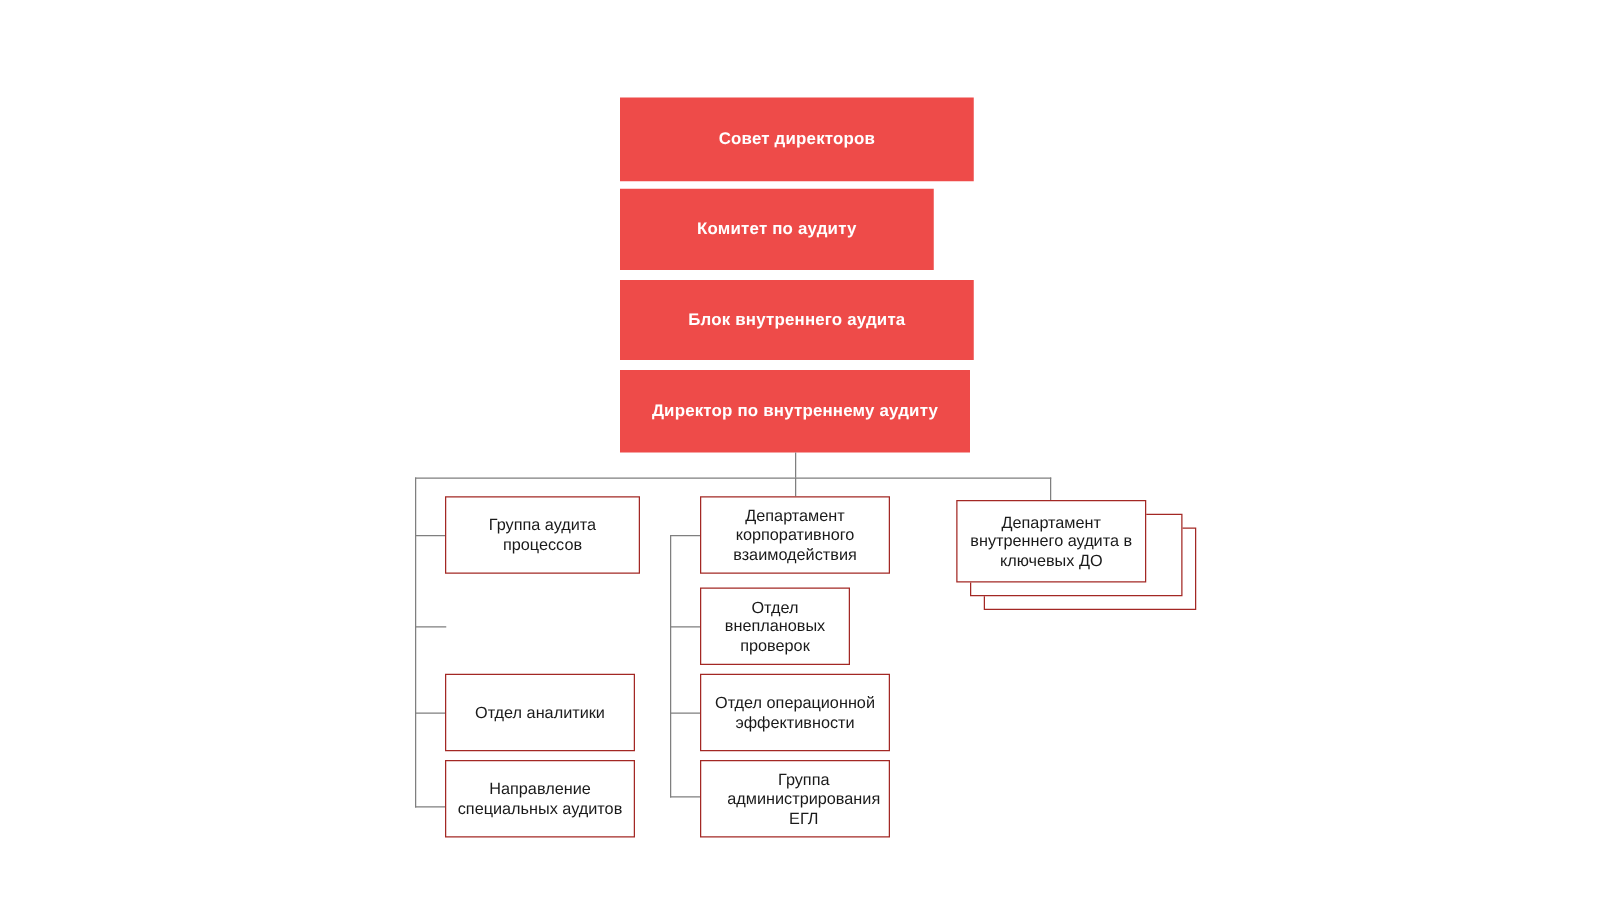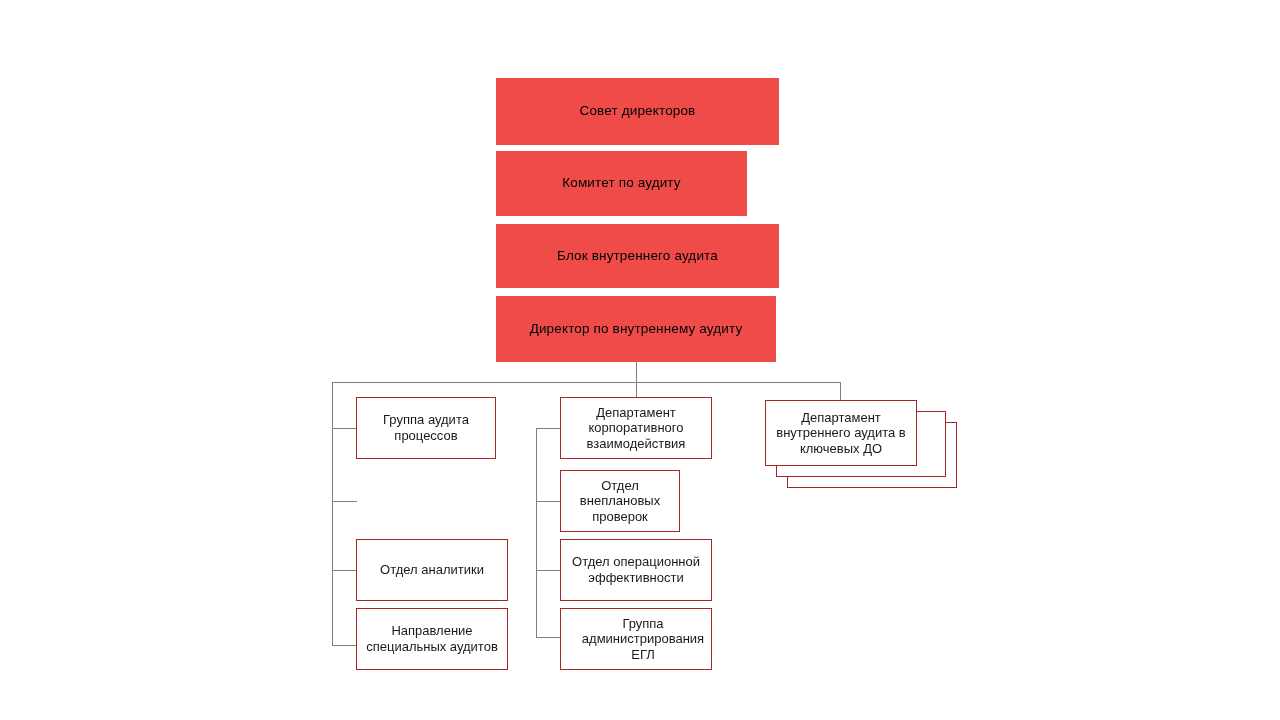--- a/index.html
+++ b/index.html
@@ -17,30 +17,31 @@
     width: 1280px;
     height: 720px;
     background: #ffffff;
     overflow: hidden;
   }
 
   
   .top-box {
     position: absolute;
     background: #ee4b49;
-    color: #000000;
+    color: #ffffff;
     display: flex;
     align-items: center;
     justify-content: center;
     text-align: center;
     font-size: 13.5px;
     line-height: 1.25;
     letter-spacing: 0.15px;
     box-sizing: border-box;
     padding: 0 8px;
+    font-weight: bold;
   }
 
   
   .conn {
     position: absolute;
     background: #7f7f7f;
   }
   .conn.h { height: 1px; }
   .conn.v { width: 1px; }
 
@@ -104,21 +105,21 @@
 
   <div class="conn v" style="left:636px; top:382px; height:16px;"></div>
   <div class="conn v" style="left:536px; top:428px; height:210px;"></div>
   <div class="conn h" style="left:536px; top:428px; width:25px;"></div>
   <div class="conn h" style="left:536px; top:501px; width:25px;"></div>
   <div class="conn h" style="left:536px; top:570px; width:25px;"></div>
   <div class="conn h" style="left:536px; top:637px; width:25px;"></div>
 
   <div class="conn v" style="left:840px; top:382px; height:19px;"></div>
 
-  <div class="leaf" style="left:356px; top:397px; width:140px; height:62px;">
+  <div class="leaf" style="left:356px; top:397px; width:156px; height:62px;">
     <span>Группа аудита процессов</span>
   </div>
   <div class="leaf" style="left:356px; top:539px; width:152px; height:62px;">
     <span>Отдел аналитики</span>
   </div>
   <div class="leaf" style="left:356px; top:608px; width:152px; height:62px;">
     <span>Направление специальных аудитов</span>
   </div>
 
   <div class="leaf" style="left:560px; top:397px; width:152px; height:62px;">

